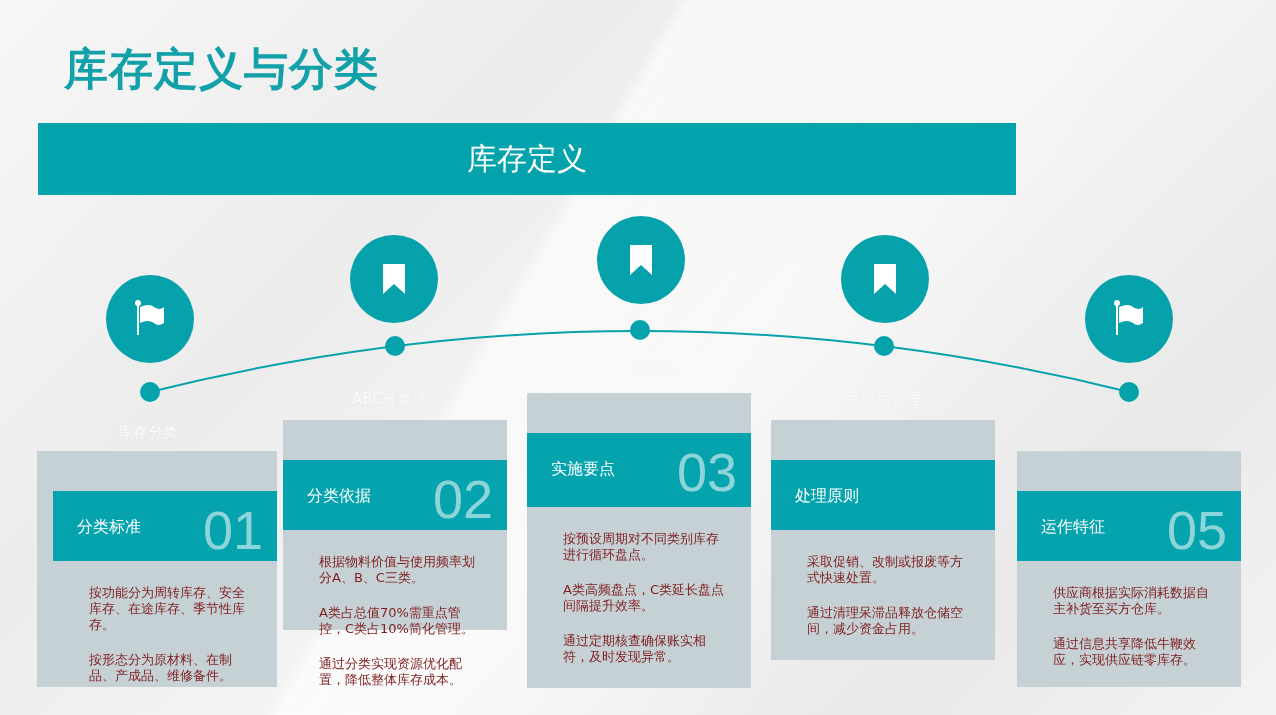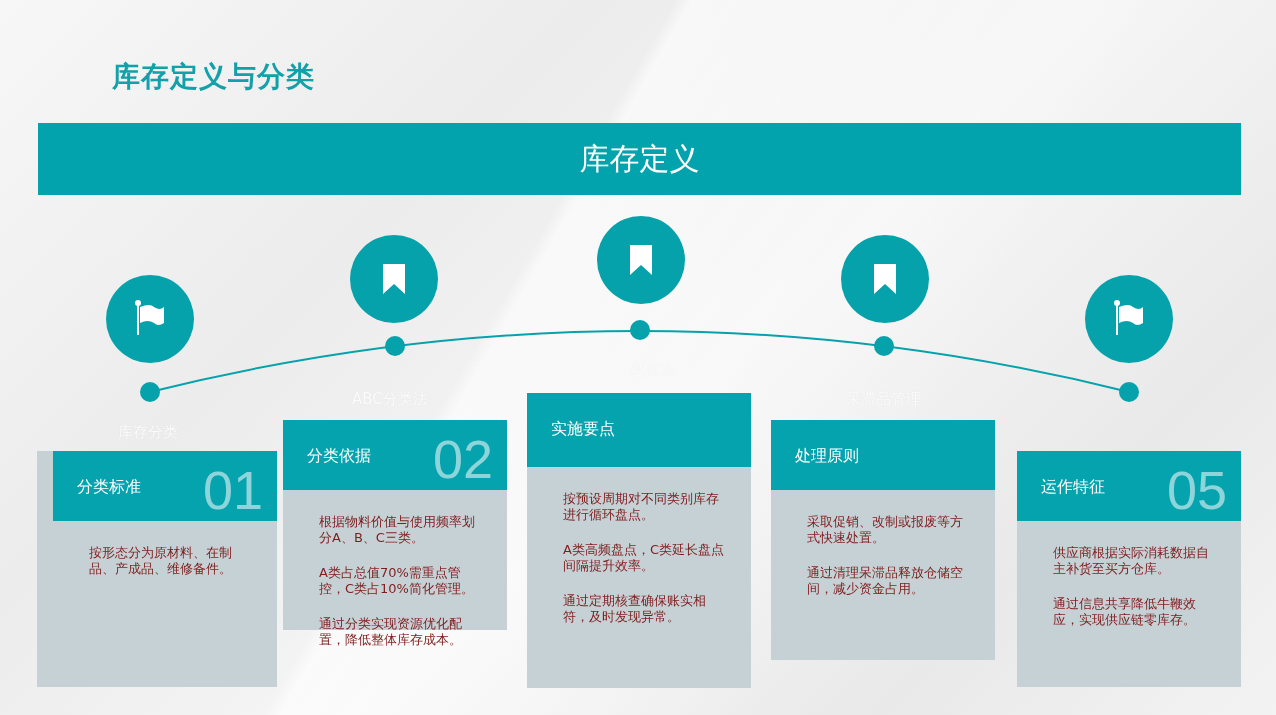--- a/index.html
+++ b/index.html
@@ -1,30 +1,30 @@
 <!DOCTYPE html>
 <html><head>
 <meta charset="utf-8">
 <style>
   html,body{margin:0;padding:0;}
   body{width:1276px;height:715px;position:relative;overflow:hidden;
     font-family:"DejaVu Sans","Liberation Sans",sans-serif;
     background:linear-gradient(135deg,#f7f7f7 0%,#ececec 30%,#f6f6f6 55%,#e9e9e9 80%,#f3f3f3 100%);}
   .poly1{position:absolute;left:0;top:0;width:1276px;height:715px;
     background:linear-gradient(120deg,rgba(255,255,255,0) 40%,rgba(255,255,255,0.6) 41%,rgba(255,255,255,0) 70%);}
-  .title{position:absolute;left:64px;top:58px;font-size:28px;font-weight:bold;color:#12a0a9;letter-spacing:1px;margin-left:48px;}
-  .banner{position:absolute;left:38px;top:123px;width:1203px;height:72px;background:#03a3ad;
+  .title{position:absolute;left:64px;top:40px;font-size:44px;font-weight:bold;color:#12a0a9;letter-spacing:1px;}
+  .banner{position:absolute;left:38px;top:123px;width:978px;height:72px;background:#03a3ad;
     display:flex;align-items:center;justify-content:center;color:#fff;font-size:30px;}
   svg.curve{position:absolute;left:0;top:0;}
   .circle{position:absolute;width:88px;height:88px;border-radius:50%;background:#06a2ab;
     display:flex;align-items:center;justify-content:center;}
   .dot{position:absolute;width:20px;height:20px;border-radius:50%;background:#06a2ab;}
   .label{position:absolute;color:rgba(255,255,255,0.85);font-size:15px;text-shadow:0 0 1px rgba(200,200,200,0.4);}
   .card{position:absolute;width:224px;background:#c6d1d6;}
-  .card-head{height:70px;background:#04a3ad;position:relative;color:#fff;}
+  .card-head{height:70px;background:#04a3ad;position:relative;color:#fff;margin-top:40px;}
   .card-head .h{position:absolute;left:24px;top:26px;font-size:16px;}
   .card-head .n{position:absolute;right:14px;top:8px;font-size:54px;font-weight:300;
     color:rgba(255,255,255,0.55);font-family:"Liberation Sans",sans-serif;}
   .card-body{padding:24px 26px 0 36px;font-size:13px;color:#7f1d1d;line-height:16px;}
   .card-body p{margin:0 0 19px 0;}
 </style>
 </head>
 <body>
 
 <div class="poly1"></div>
@@ -82,39 +82,41 @@
 </div>
 <div class="dot" style="left:1119px;top:382px;"></div>
 <div class="label" style="left:1100px;top:423px;"></div>
 
 <div class="card" style="left:37px;top:451px;height:236px;padding-left:16px;">
   <div class="card-head">
     <span class="h">分类标准</span>
     <span class="n">01</span>
   </div>
   <div class="card-body">
+    <p>按功能分为周转库存、安全库存、在途库存、季节性库存。</p>
     <p>按形态分为原材料、在制品、产成品、维修备件。</p>
   </div>
 </div>
 
 <div class="card" style="left:283px;top:420px;height:210px;">
   <div class="card-head">
     <span class="h">分类依据</span>
     <span class="n">02</span>
   </div>
   <div class="card-body">
     <p>根据物料价值与使用频率划分A、B、C三类。</p>
     <p>A类占总值70%需重点管控，C类占10%简化管理。</p>
     <p>通过分类实现资源优化配置，降低整体库存成本。</p>
   </div>
 </div>
 
 <div class="card" style="left:527px;top:393px;height:295px;">
   <div class="card-head" style="height:74px;">
     <span class="h">实施要点</span>
+    <span class="n">03</span>
   </div>
   <div class="card-body">
     <p>按预设周期对不同类别库存进行循环盘点。</p>
     <p>A类高频盘点，C类延长盘点间隔提升效率。</p>
     <p>通过定期核查确保账实相符，及时发现异常。</p>
   </div>
 </div>
 
 <div class="card" style="left:771px;top:420px;height:240px;">
   <div class="card-head">

